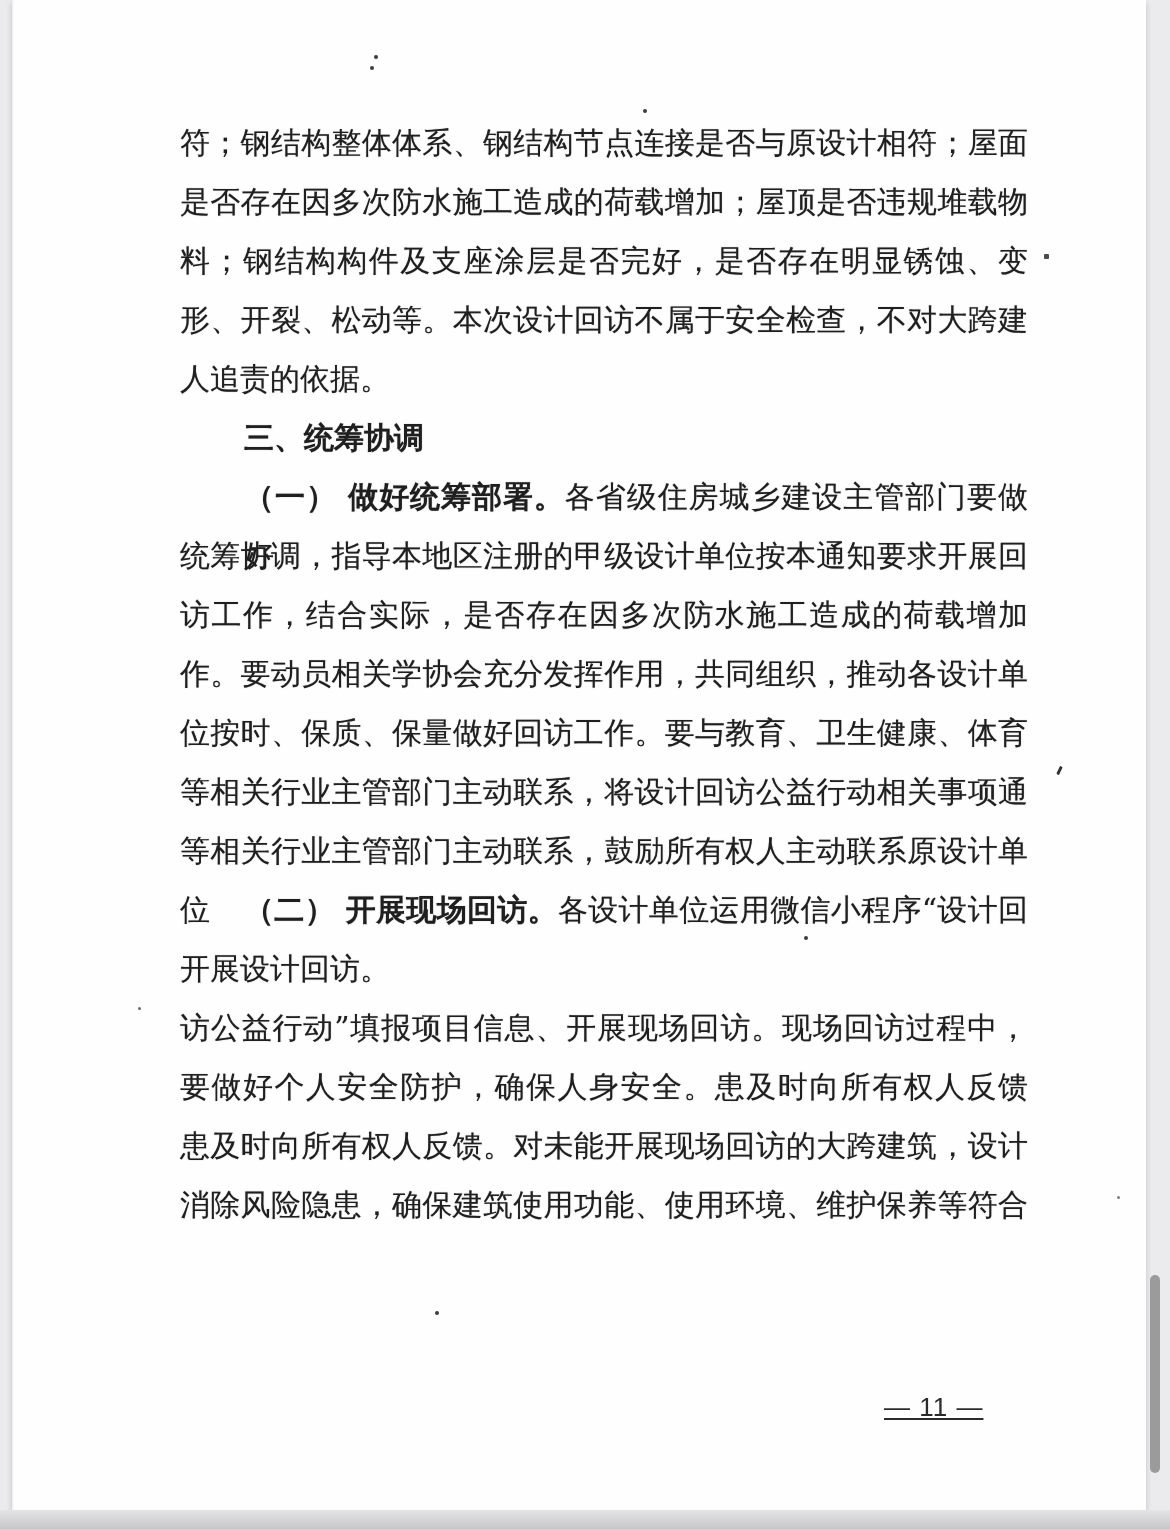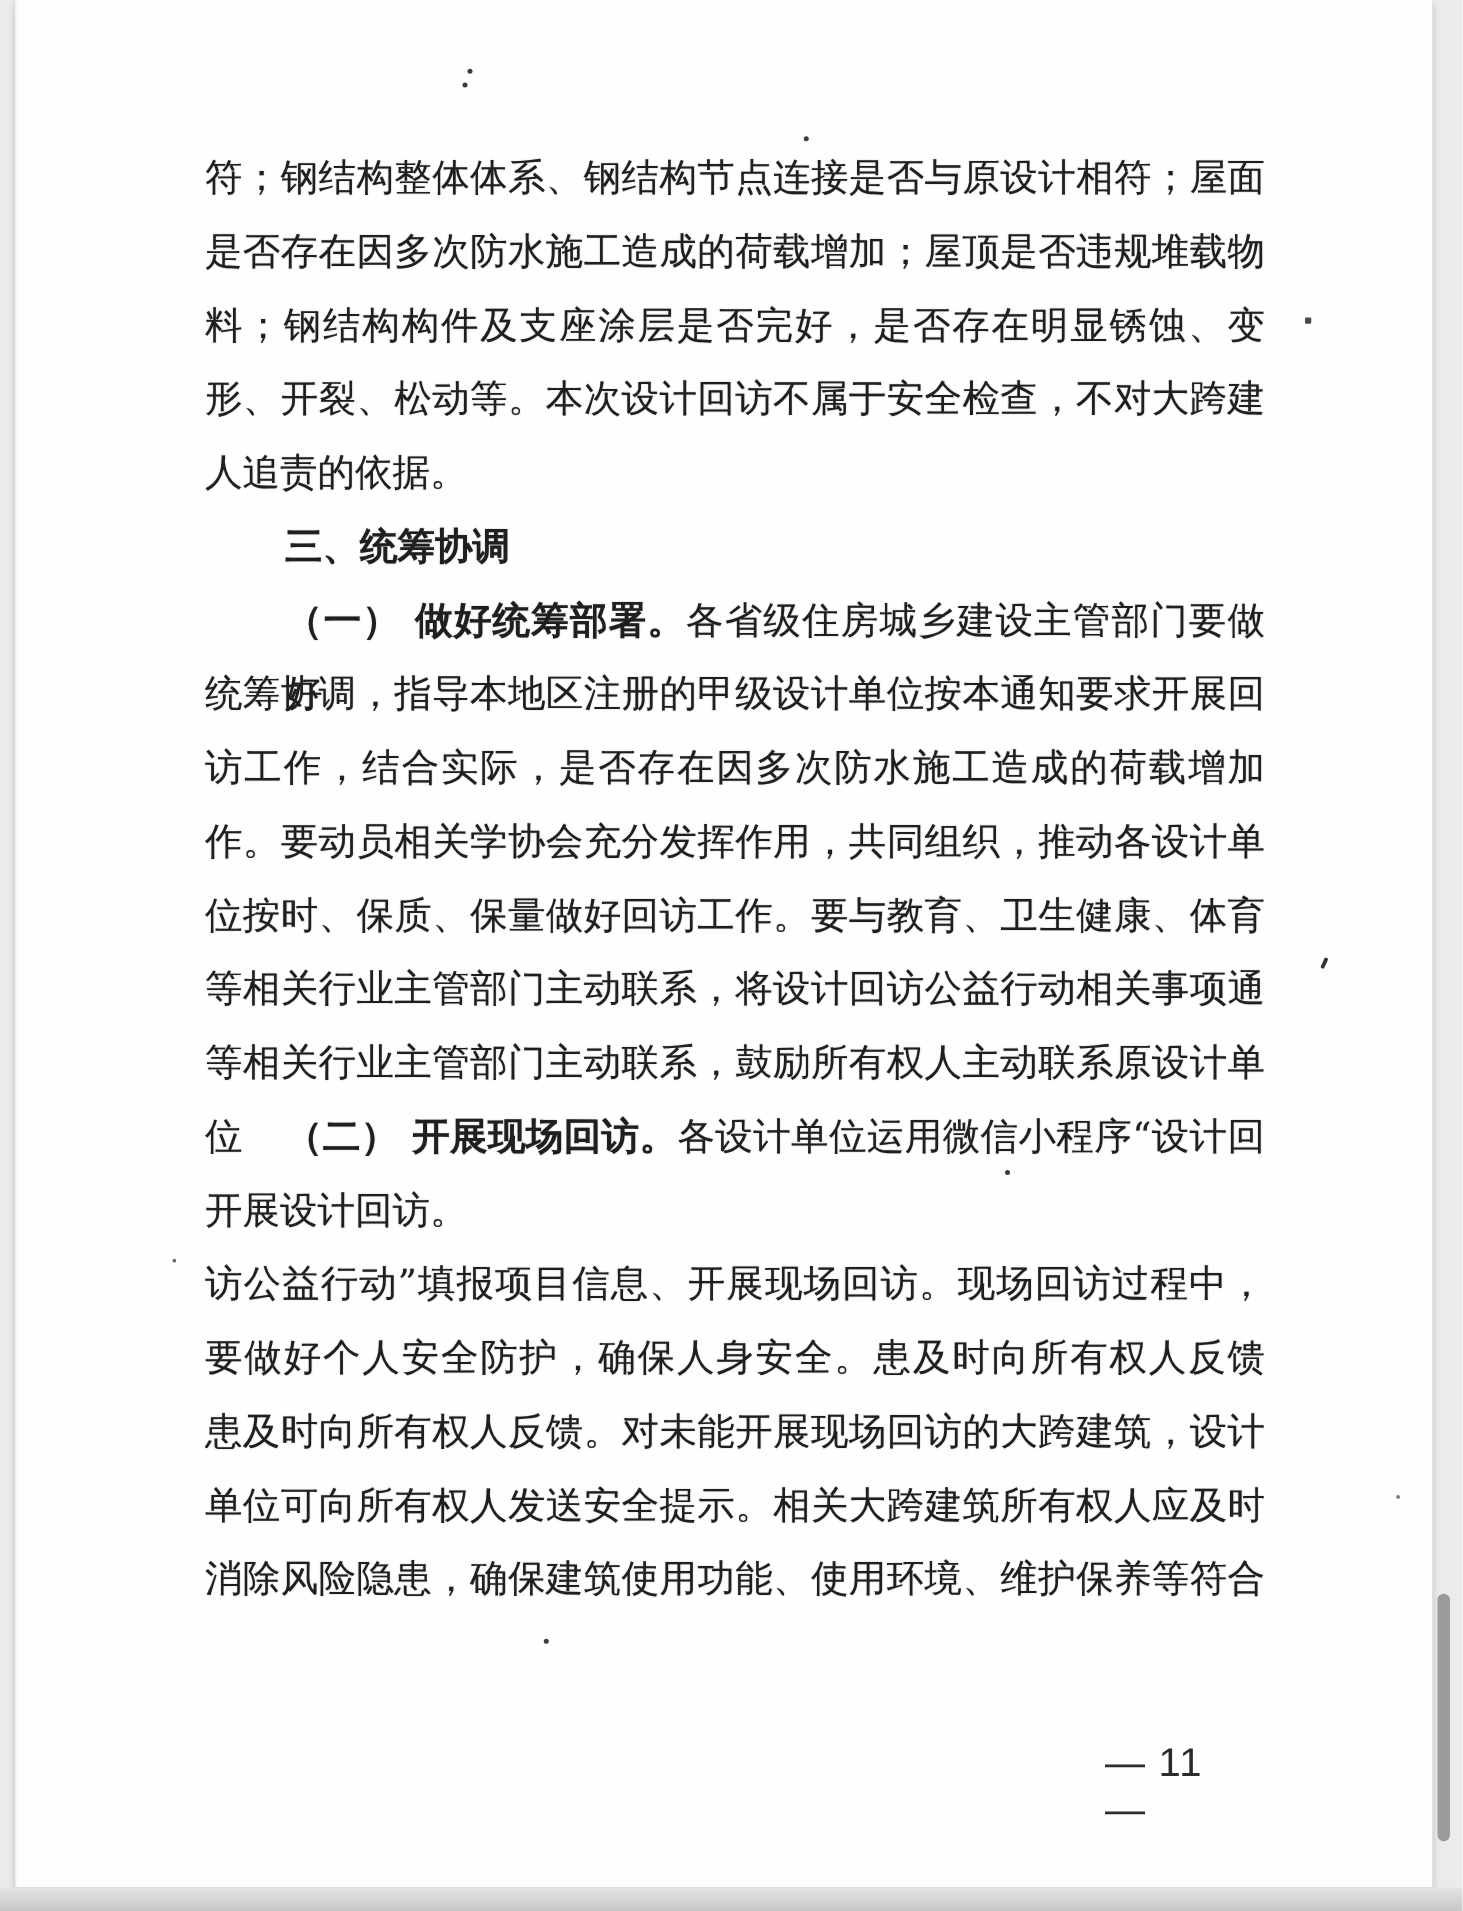--- a/index.html
+++ b/index.html
@@ -24,21 +24,21 @@
   .below-page {
     position: absolute;
     left: 0;
     top: 1510px;
     width: 1170px;
     height: 19px;
     background: linear-gradient(#e4e4e6, #c7c7c9);
   }
   .text-block {
     position: absolute;
-    left: 152px;
+    left: 168px;
     top: 113px;
     width: 848px;
     color: #1f1f1f;
   }
   .line {
     height: 59px;
     line-height: 59px;
     font-size: 30px;
     text-align: justify;
     text-align-last: justify;
@@ -48,23 +48,24 @@
   }
   .line.indent { padding-left: 64px; }
   .line.end { text-align-last: left; }
   .line.bold, .lead { font-weight: 700; }
   .page-number {
     position: absolute;
     left: 872px;
     top: 1392px;
     width: 120px;
     font-family: "Liberation Sans", "DejaVu Sans", sans-serif;
-    font-size: 32px;
+    font-size: 26px;
     letter-spacing: 1px;
     color: #2b2b2b;
+    text-decoration: underline;
   }
   .scroll-thumb {
     position: absolute;
     left: 1150px;
     top: 1275px;
     width: 10px;
     height: 198px;
     border-radius: 5px;
     background: #9b9b9b;
   }
@@ -101,21 +102,20 @@
       <div class="line">访工作，结合实际，是否存在因多次防水施工造成的荷载增加</div>
       <div class="line">作。要动员相关学协会充分发挥作用，共同组织，推动各设计单</div>
       <div class="line">位按时、保质、保量做好回访工作。要与教育、卫生健康、体育</div>
       <div class="line">等相关行业主管部门主动联系，将设计回访公益行动相关事项通</div>
       <div class="line">等相关行业主管部门主动联系，鼓励所有权人主动联系原设计单位</div>
       <div class="line indent"><span class="lead">（二） 开展现场回访。</span><span>各设计单位运用微信小程序“设计回</span></div>
       <div class="line end">开展设计回访。</div>
       <div class="line">访公益行动”填报项目信息、开展现场回访。现场回访过程中，</div>
       <div class="line">要做好个人安全防护，确保人身安全。患及时向所有权人反馈</div>
       <div class="line">患及时向所有权人反馈。对未能开展现场回访的大跨建筑，设计</div>
-      <div class="line">单位可向所有权人发送安全提示。相关大跨建筑所有权人应及时</div>
       <div class="line">消除风险隐患，确保建筑使用功能、使用环境、维护保养等符合</div>
     </div>
 
     <div class="page-number">— 11 —</div>
 
     <div class="dot" style="left:362px; top:55px;  width:4px; height:4px;"></div>
     <div class="dot" style="left:358px; top:66px;  width:4px; height:4px;"></div>
     <div class="dot" style="left:631px; top:109px; width:4px; height:4px;"></div>
     <div class="dot" style="left:1032px; top:254px; width:5px; height:5px; border-radius:1px; background:#4a4a4a;"></div>
     <div class="tick" style="left:1046px; top:766px;"></div>

